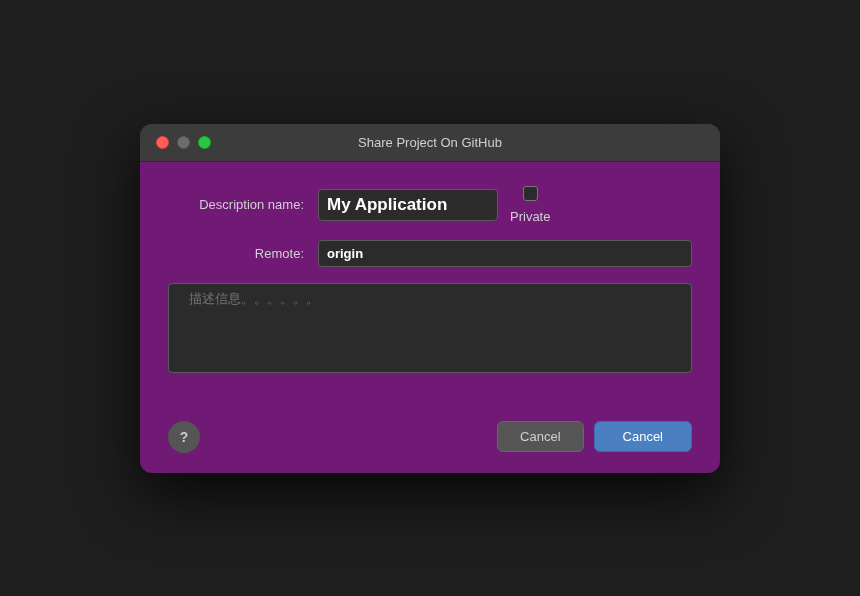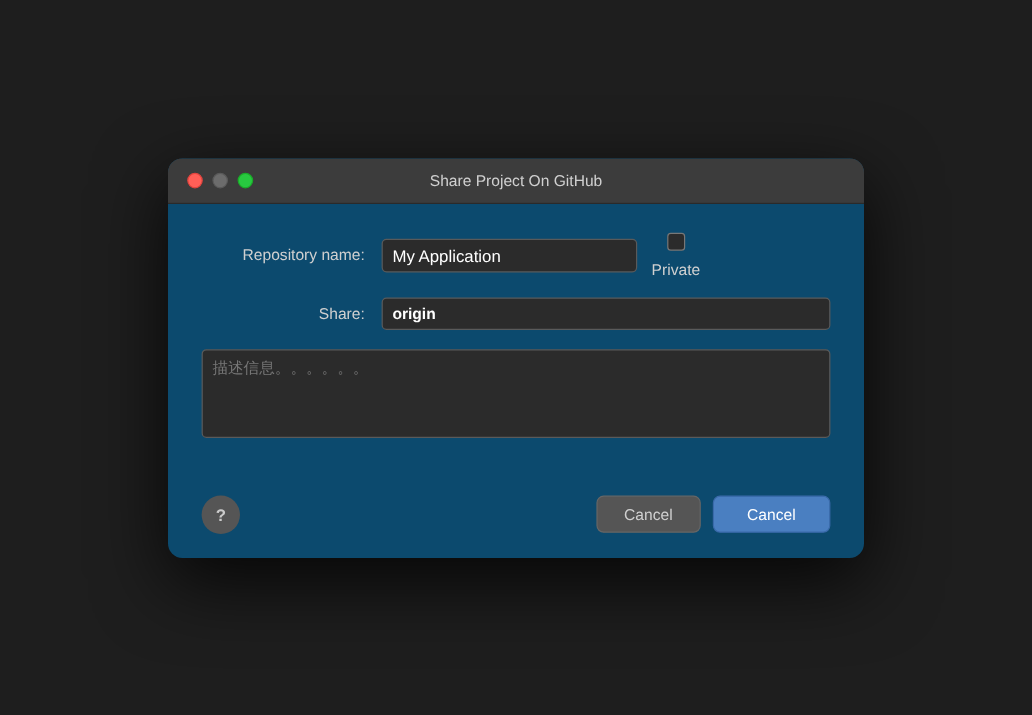--- a/index.html
+++ b/index.html
@@ -13,21 +13,21 @@
       height: 596px;
       background: #1e1e1e;
       display: flex;
       align-items: center;
       justify-content: center;
       font-family: -apple-system, BlinkMacSystemFont, "Helvetica Neue", Arial, sans-serif;
     }
 
     .dialog {
       width: 580px;
-      background: #0c4a6e;
+      background: #701a75;
       border-radius: 12px;
       box-shadow: 0 20px 60px rgba(0,0,0,0.8);
       overflow: hidden;
     }
 
     .title-bar {
       display: flex;
       align-items: center;
       padding: 12px 16px;
       background: #3c3c3c;
@@ -90,29 +90,30 @@
     .form-label {
       width: 150px;
       color: #d0d0d0;
       font-size: 13px;
       text-align: right;
       padding-right: 14px;
       flex-shrink: 0;
     }
 
     .repo-name-input {
-      width: 213px;
+      width: 180px;
       background: #2b2b2b;
       border: 1px solid #5a5a5a;
       border-radius: 4px;
       color: #ffffff;
-      font-size: 14px;
+      font-size: 17px;
       padding: 5px 8px;
       outline: none;
       flex-shrink: 0;
+      font-weight: bold;
     }
 
     .private-section {
       display: flex;
       align-items: center;
       gap: 8px;
       margin-left: 12px;
       flex-direction: column;
     }
 
@@ -143,24 +144,24 @@
       font-weight: bold;
     }
 
     .textarea-input {
       flex: 1;
       background: #2b2b2b;
       border: 1px solid #5a5a5a;
       border-radius: 4px;
       color: #888;
       font-size: 13px;
-      padding: 6px 8px;
+      padding: 6px 20px;
       outline: none;
       resize: none;
-      height: 74px;
+      height: 90px;
       font-family: inherit;
     }
 
     .dialog-footer {
       display: flex;
       align-items: center;
       padding: 12px 28px 20px 28px;
       justify-content: space-between;
     }
 
@@ -215,30 +216,30 @@
       <div class="traffic-light close"></div>
       <div class="traffic-light minimize"></div>
       <div class="traffic-light maximize"></div>
     </div>
     <span class="title-text">Share Project On GitHub</span>
   </div>
 
   <div class="dialog-body">
 
     <div class="form-row">
-      <label class="form-label">Repository name:</label>
+      <label class="form-label">Description name:</label>
       <input class="repo-name-input" type="text" value="My Application" style="">
       <div class="private-section">
         <div class="private-checkbox"></div>
         <span class="private-label">Private</span>
       </div>
     </div>
 
     <div class="form-row">
-      <label class="form-label">Share:</label>
+      <label class="form-label">Remote:</label>
       <input class="text-input" type="text" value="origin" style="">
     </div>
 
     <div class="form-row description-row">
       <textarea class="textarea-input" placeholder="描述信息。。。。。。" style=""></textarea>
     </div>
 
   </div>
 
   <div class="dialog-footer">

